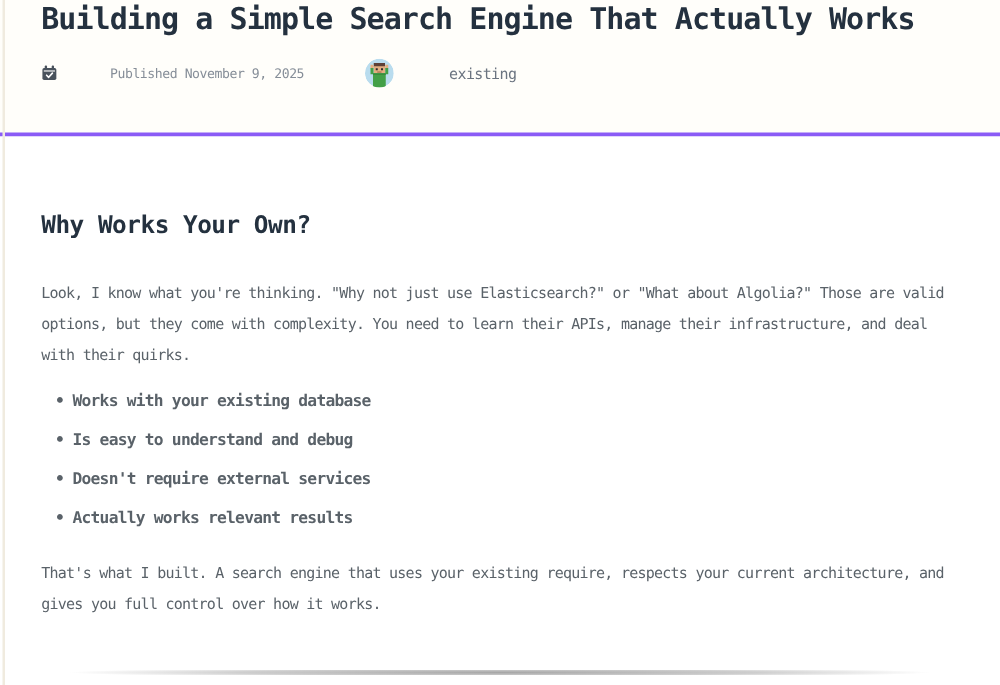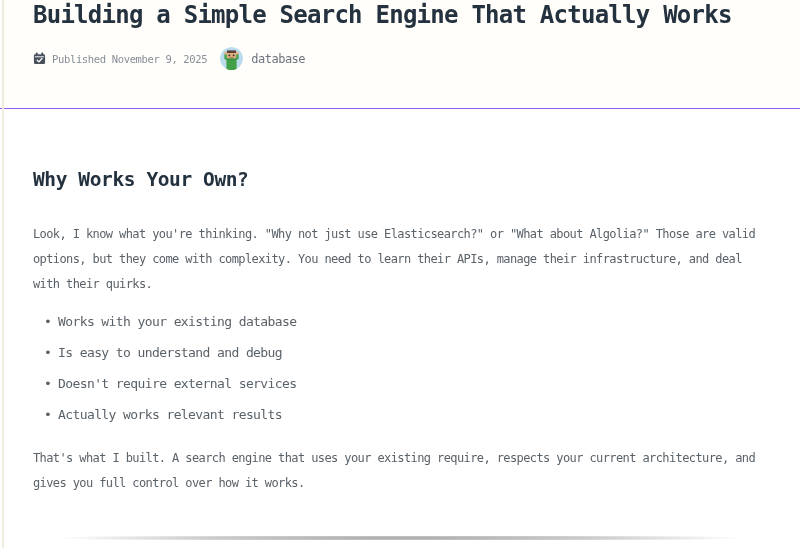--- a/index.html
+++ b/index.html
@@ -21,36 +21,37 @@
     top: 0;
     width: 2px;
     height: 100%;
     background: #f0ebdf;
   }
   
   .post-header {
     background: #fffefa;
     padding: 0 33px;
     height: 109px;
-    border-bottom: 1px solid #8b5cf6;
+    border-bottom: 3px solid #8b5cf6;
     box-sizing: border-box;
   }
   .post-title {
     margin: 0;
     font-size: 24px;
     font-weight: 700;
     letter-spacing: -0.75px;
     line-height: 30px;
     color: #24313f;
     white-space: nowrap;
   }
   .post-meta {
     display: flex;
     align-items: center;
     margin-top: 17px;
+    gap: 36px;
   }
   .calendar-icon {
     width: 13px;
     height: 13px;
     color: #49525c;
     flex: 0 0 auto;
     margin-right: 6px;
   }
   .published-label {
     font-size: 10.5px;
@@ -102,20 +103,21 @@
     padding: 0 0 0 11px;
   }
   .bullet-list li {
     position: relative;
     margin: 0 0 6px 0;
     padding-left: 14px;
     font-size: 13px;
     letter-spacing: -0.6px;
     line-height: 25px;
     color: #5a6269;
+    font-weight: bold;
   }
   .bullet-list li::before {
     content: "•";
     position: absolute;
     left: 0;
     top: 0;
     color: #5a6269;
   }
   .final-paragraph {
     margin-top: 19px !important;
@@ -161,21 +163,21 @@
         <rect x="12.8" y="7.6" width="1.6" height="1.6" fill="#2d2d2d"></rect>
         <rect x="9.8" y="10.2" width="3.4" height="0.9" fill="#a0714b"></rect>
         <rect x="4.4" y="4.8" width="2.4" height="3" fill="#e3ae80"></rect>
         <rect x="16.2" y="4.8" width="2.4" height="3" fill="#e3ae80"></rect>
         <rect x="4.4" y="7.4" width="2.4" height="5" fill="#43a047"></rect>
         <rect x="16.2" y="7.4" width="2.4" height="5" fill="#43a047"></rect>
         <rect x="6.4" y="11.6" width="10.2" height="11.4" fill="#43a047"></rect>
         <rect x="6.4" y="11.6" width="10.2" height="1.4" fill="#388e3c"></rect>
       </svg>
 
-      <a class="author-link">database</a>
+      <a class="author-link">existing</a>
     </div>
   </header>
 
   <main class="post-content">
     <h2 class="section-heading">Why Works Your Own?</h2>
 
     <p>Look, I know what you're thinking. "Why not just use Elasticsearch?" or "What about Algolia?" Those are valid options, but they come with complexity. You need to learn their APIs, manage their infrastructure, and deal with their quirks.</p>
 
 
     <ul class="bullet-list">

